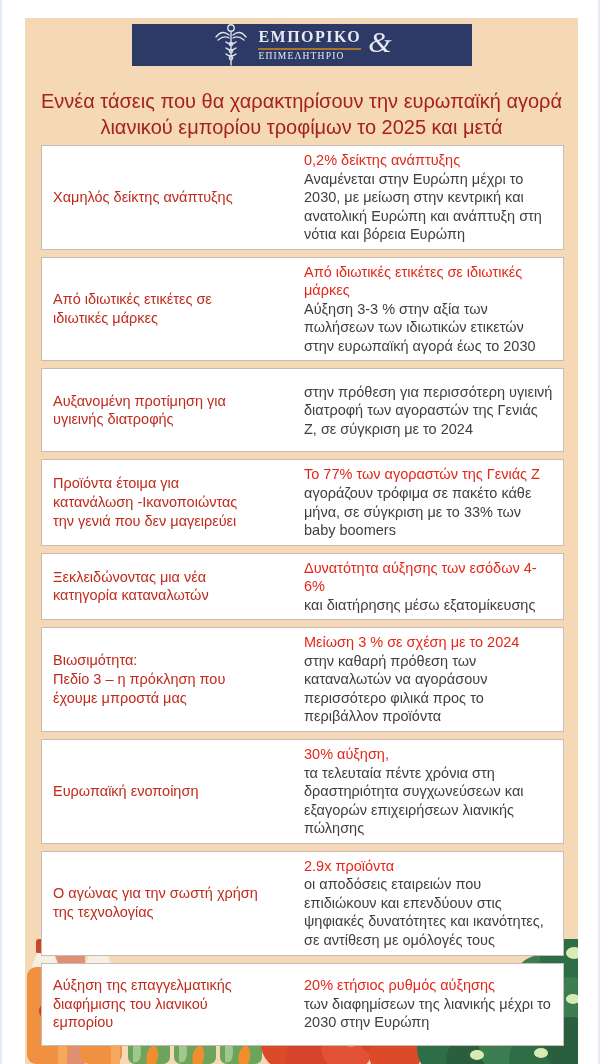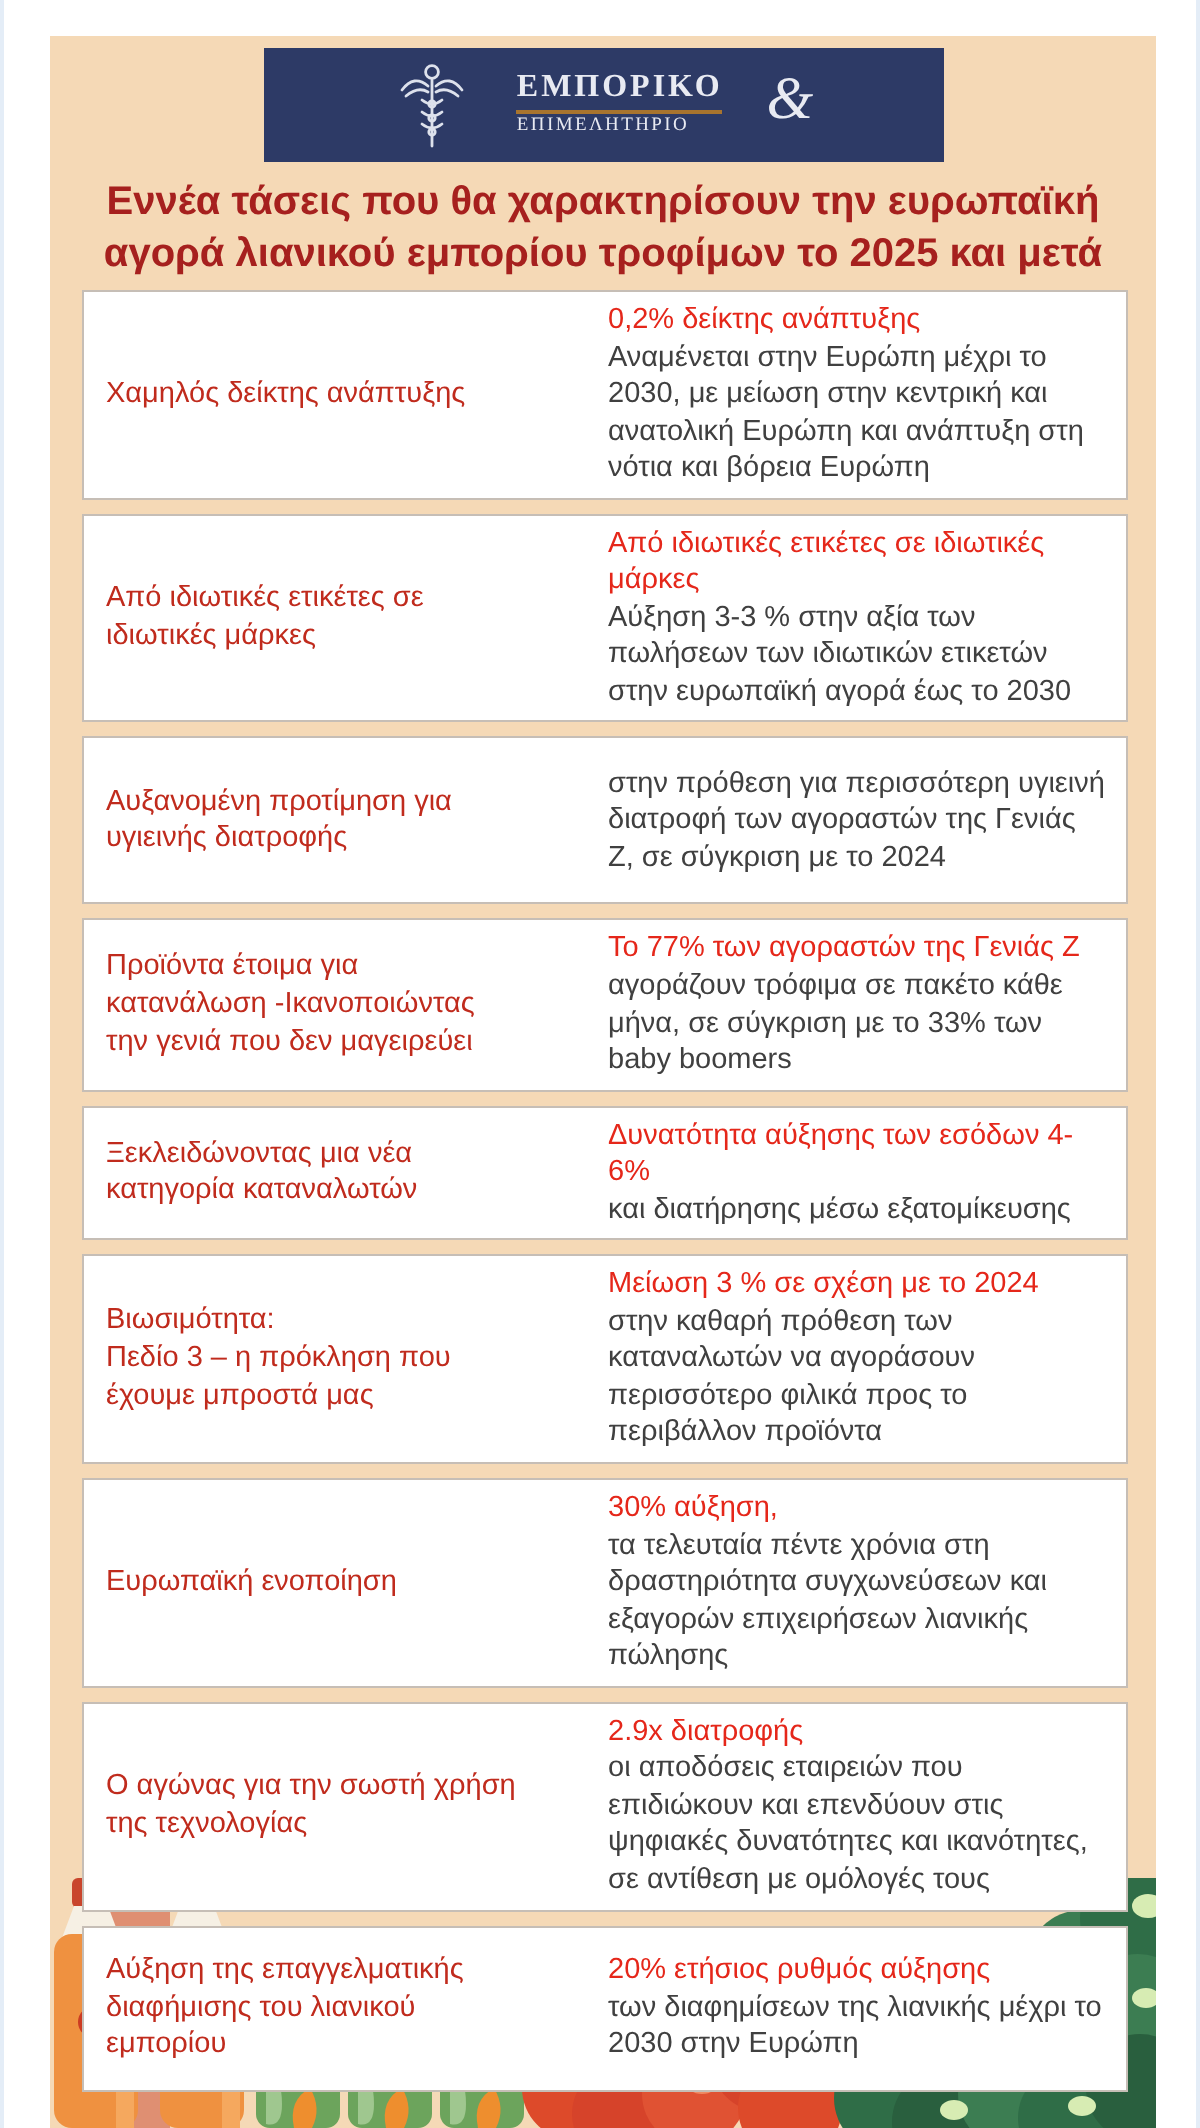--- a/index.html
+++ b/index.html
@@ -10,42 +10,42 @@
     box-sizing:border-box;
     font-family:"Liberation Sans",sans-serif;
   }
   .panel{
     position:absolute;left:23px;top:18px;width:553px;bottom:0;
     background:var(--panel-bg,#f5d9b6);
     overflow:hidden;
   }
   
   .logo{
-    width:340px;height:57px;margin:6px auto 0 auto;
+    width:340px;height:42px;margin:6px auto 0 auto;
     background:var(--logo-bg,#2d3a66);
-    display:flex;align-items:center;justify-content:center;gap:24px;
+    display:flex;align-items:center;justify-content:center;gap:9px;
     color:#e8eaf2;
     font-family:"Liberation Serif",serif;
     position:relative;z-index:3;
   }
   .logo-col{display:flex;flex-direction:column;align-items:flex-start;}
   .logo-big{
     font-size:16px;font-weight:bold;letter-spacing:1.5px;line-height:1.05;
     border-bottom:2px solid var(--logo-underline,#a8742e);
     padding-bottom:2px;margin-bottom:2px;
   }
   .logo-small{font-size:9.5px;letter-spacing:1.2px;line-height:1;}
   .logo-amp{font-size:30px;font-style:italic;font-weight:300;line-height:1;margin:0 -2px 6px -2px;}
   .emblem{flex:0 0 auto;display:block;}
   
   .title{
-    margin:7px 6px 3px 6px;
+    margin:22px 6px 3px 6px;
     text-align:center;
     color:var(--title-red,#a6201e);
-    font-size:20px;font-weight:bold;line-height:1.3;
+    font-size:20px;font-weight:normal;line-height:1.3;
     position:relative;z-index:3;
   }
   
   .rows{position:relative;z-index:2;margin:5px 14px 0 16px;}
   .trend-row{
     background:var(--card-bg,#ffffff);
     border:1px solid var(--card-border,#c6beb6);
     display:grid;grid-template-columns:222px 1fr;
     margin-bottom:7px;
     box-sizing:border-box;
@@ -156,21 +156,21 @@
       <div class="trend-label">Ευρωπαϊκή ενοποίηση</div>
       <div class="trend-right">
         <span class="trend-headline">30% αύξηση,</span>
         <span class="trend-body">τα τελευταία πέντε χρόνια  στη δραστηριότητα  συγχωνεύσεων και εξαγορών επιχειρήσεων  λιανικής πώλησης</span>
       </div>
     </div>
 
     <div class="trend-row">
       <div class="trend-label">Ο αγώνας για την σωστή χρήση της τεχνολογίας</div>
       <div class="trend-right">
-        <span class="trend-headline">2.9x  διατροφής</span>
+        <span class="trend-headline">2.9x  προϊόντα</span>
         <span class="trend-body">οι αποδόσεις εταιρειών που επιδιώκουν και επενδύουν  στις ψηφιακές δυνατότητες και ικανότητες,  σε αντίθεση με ομόλογές τους</span>
       </div>
     </div>
 
     <div class="trend-row">
       <div class="trend-label">Αύξηση της επαγγελματικής διαφήμισης του λιανικού εμπορίου</div>
       <div class="trend-right">
         <span class="trend-headline">20% ετήσιος ρυθμός αύξησης</span>
         <span class="trend-body">των διαφημίσεων της λιανικής μέχρι το 2030 στην Ευρώπη</span>
       </div>

